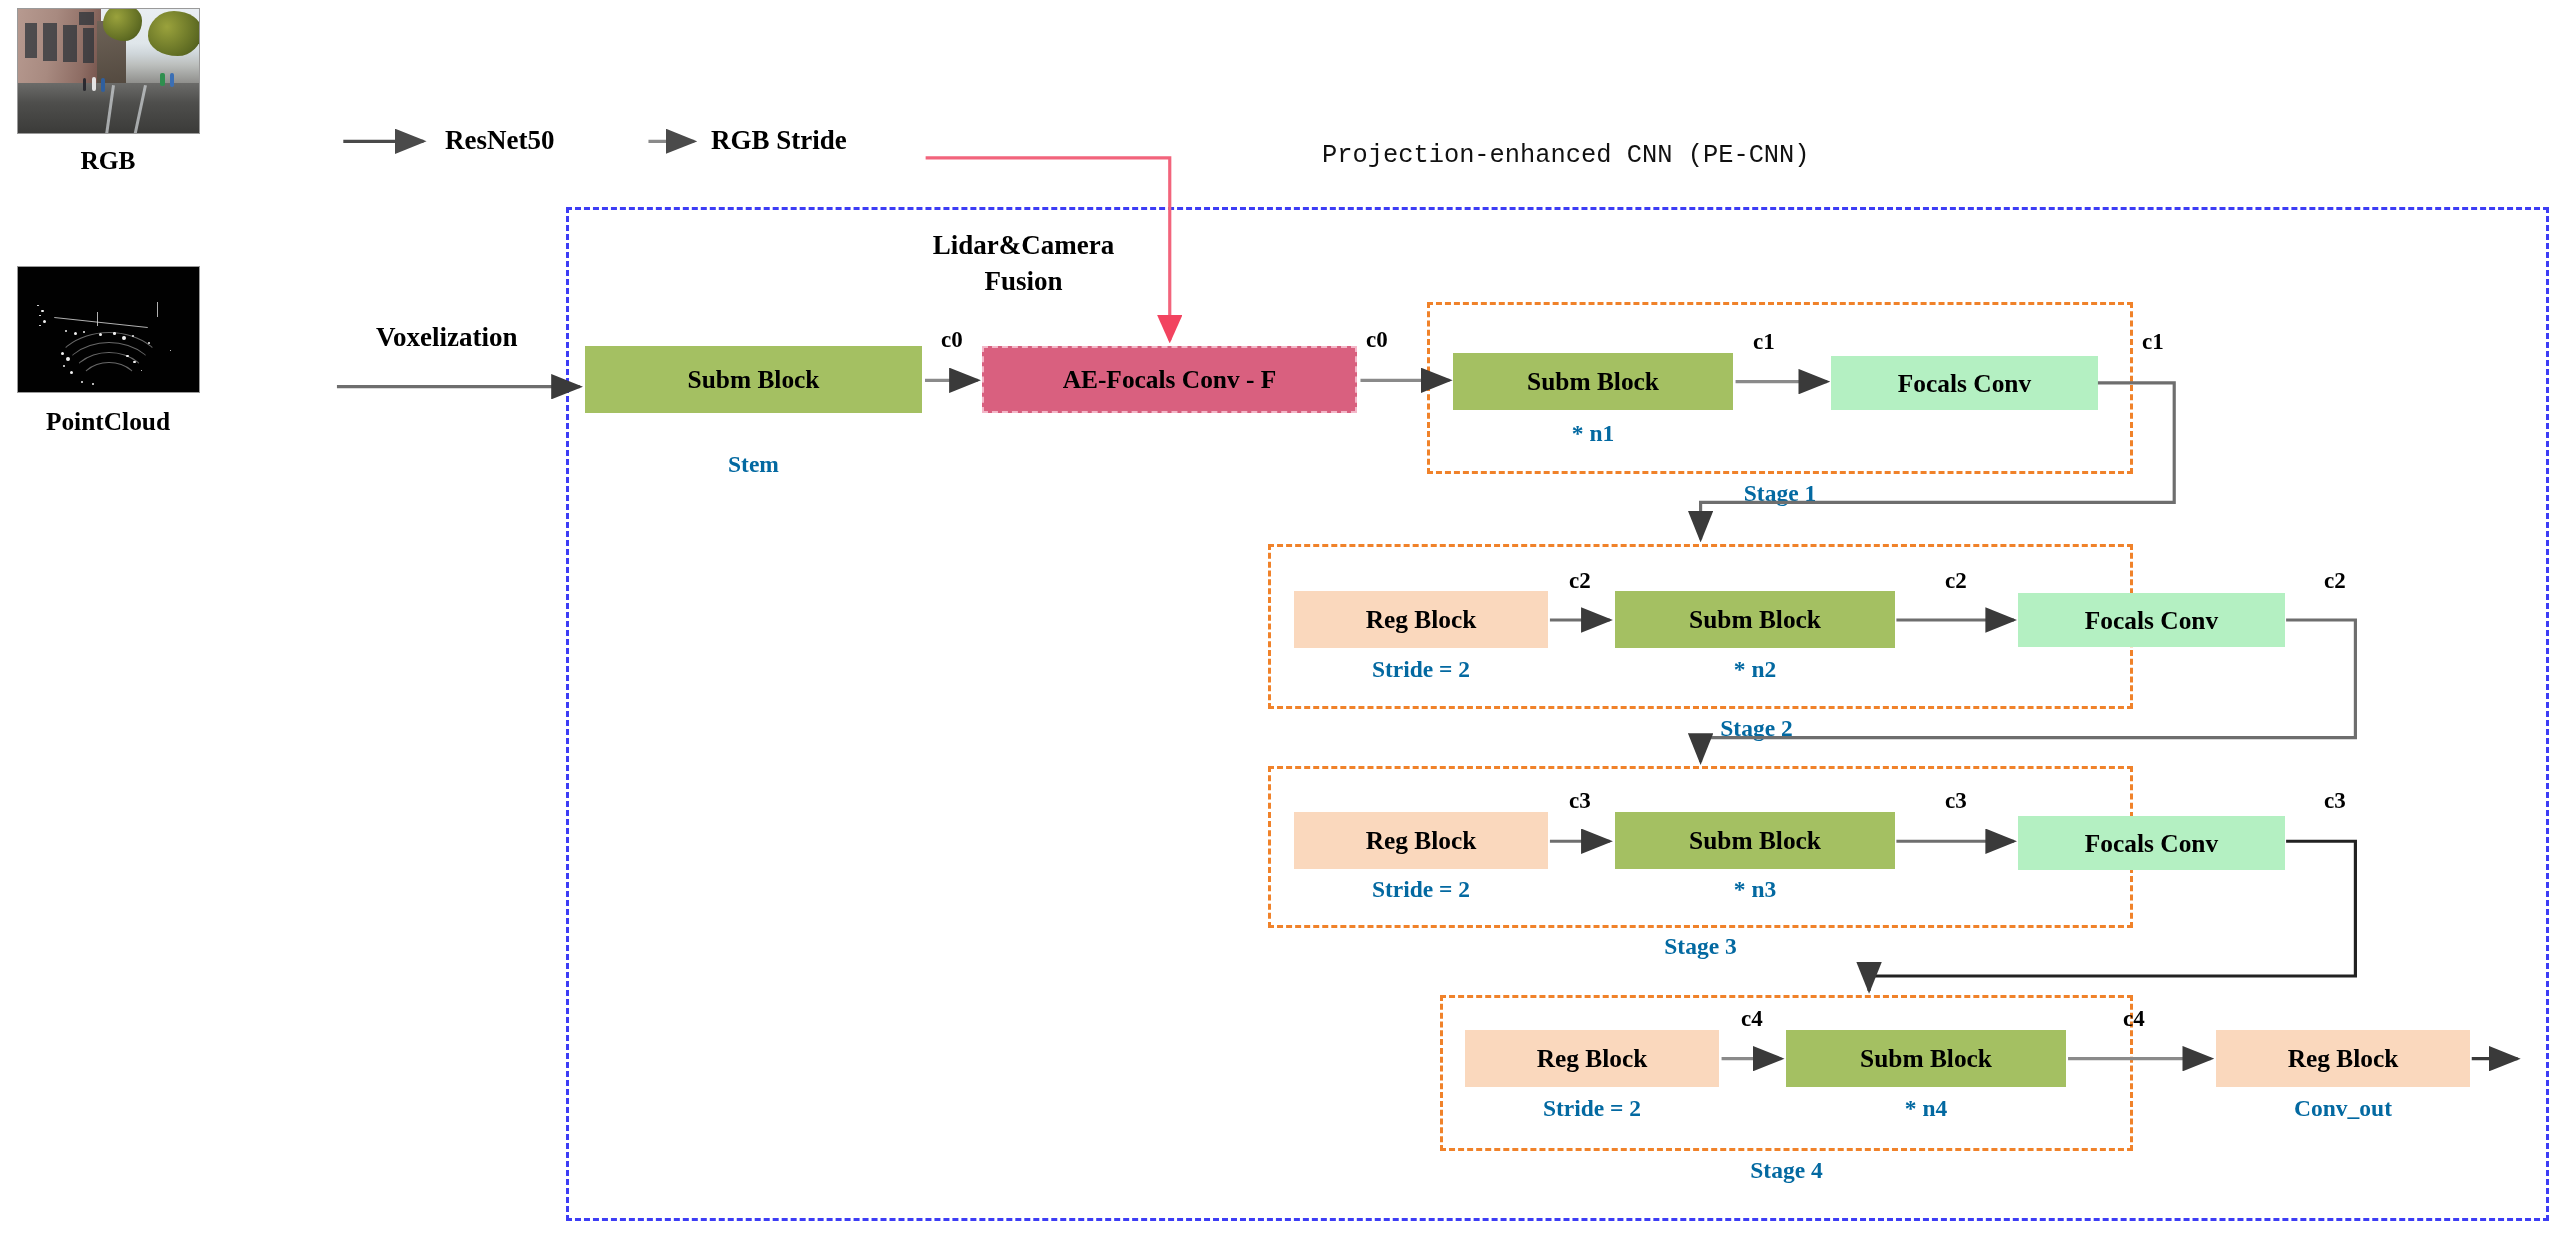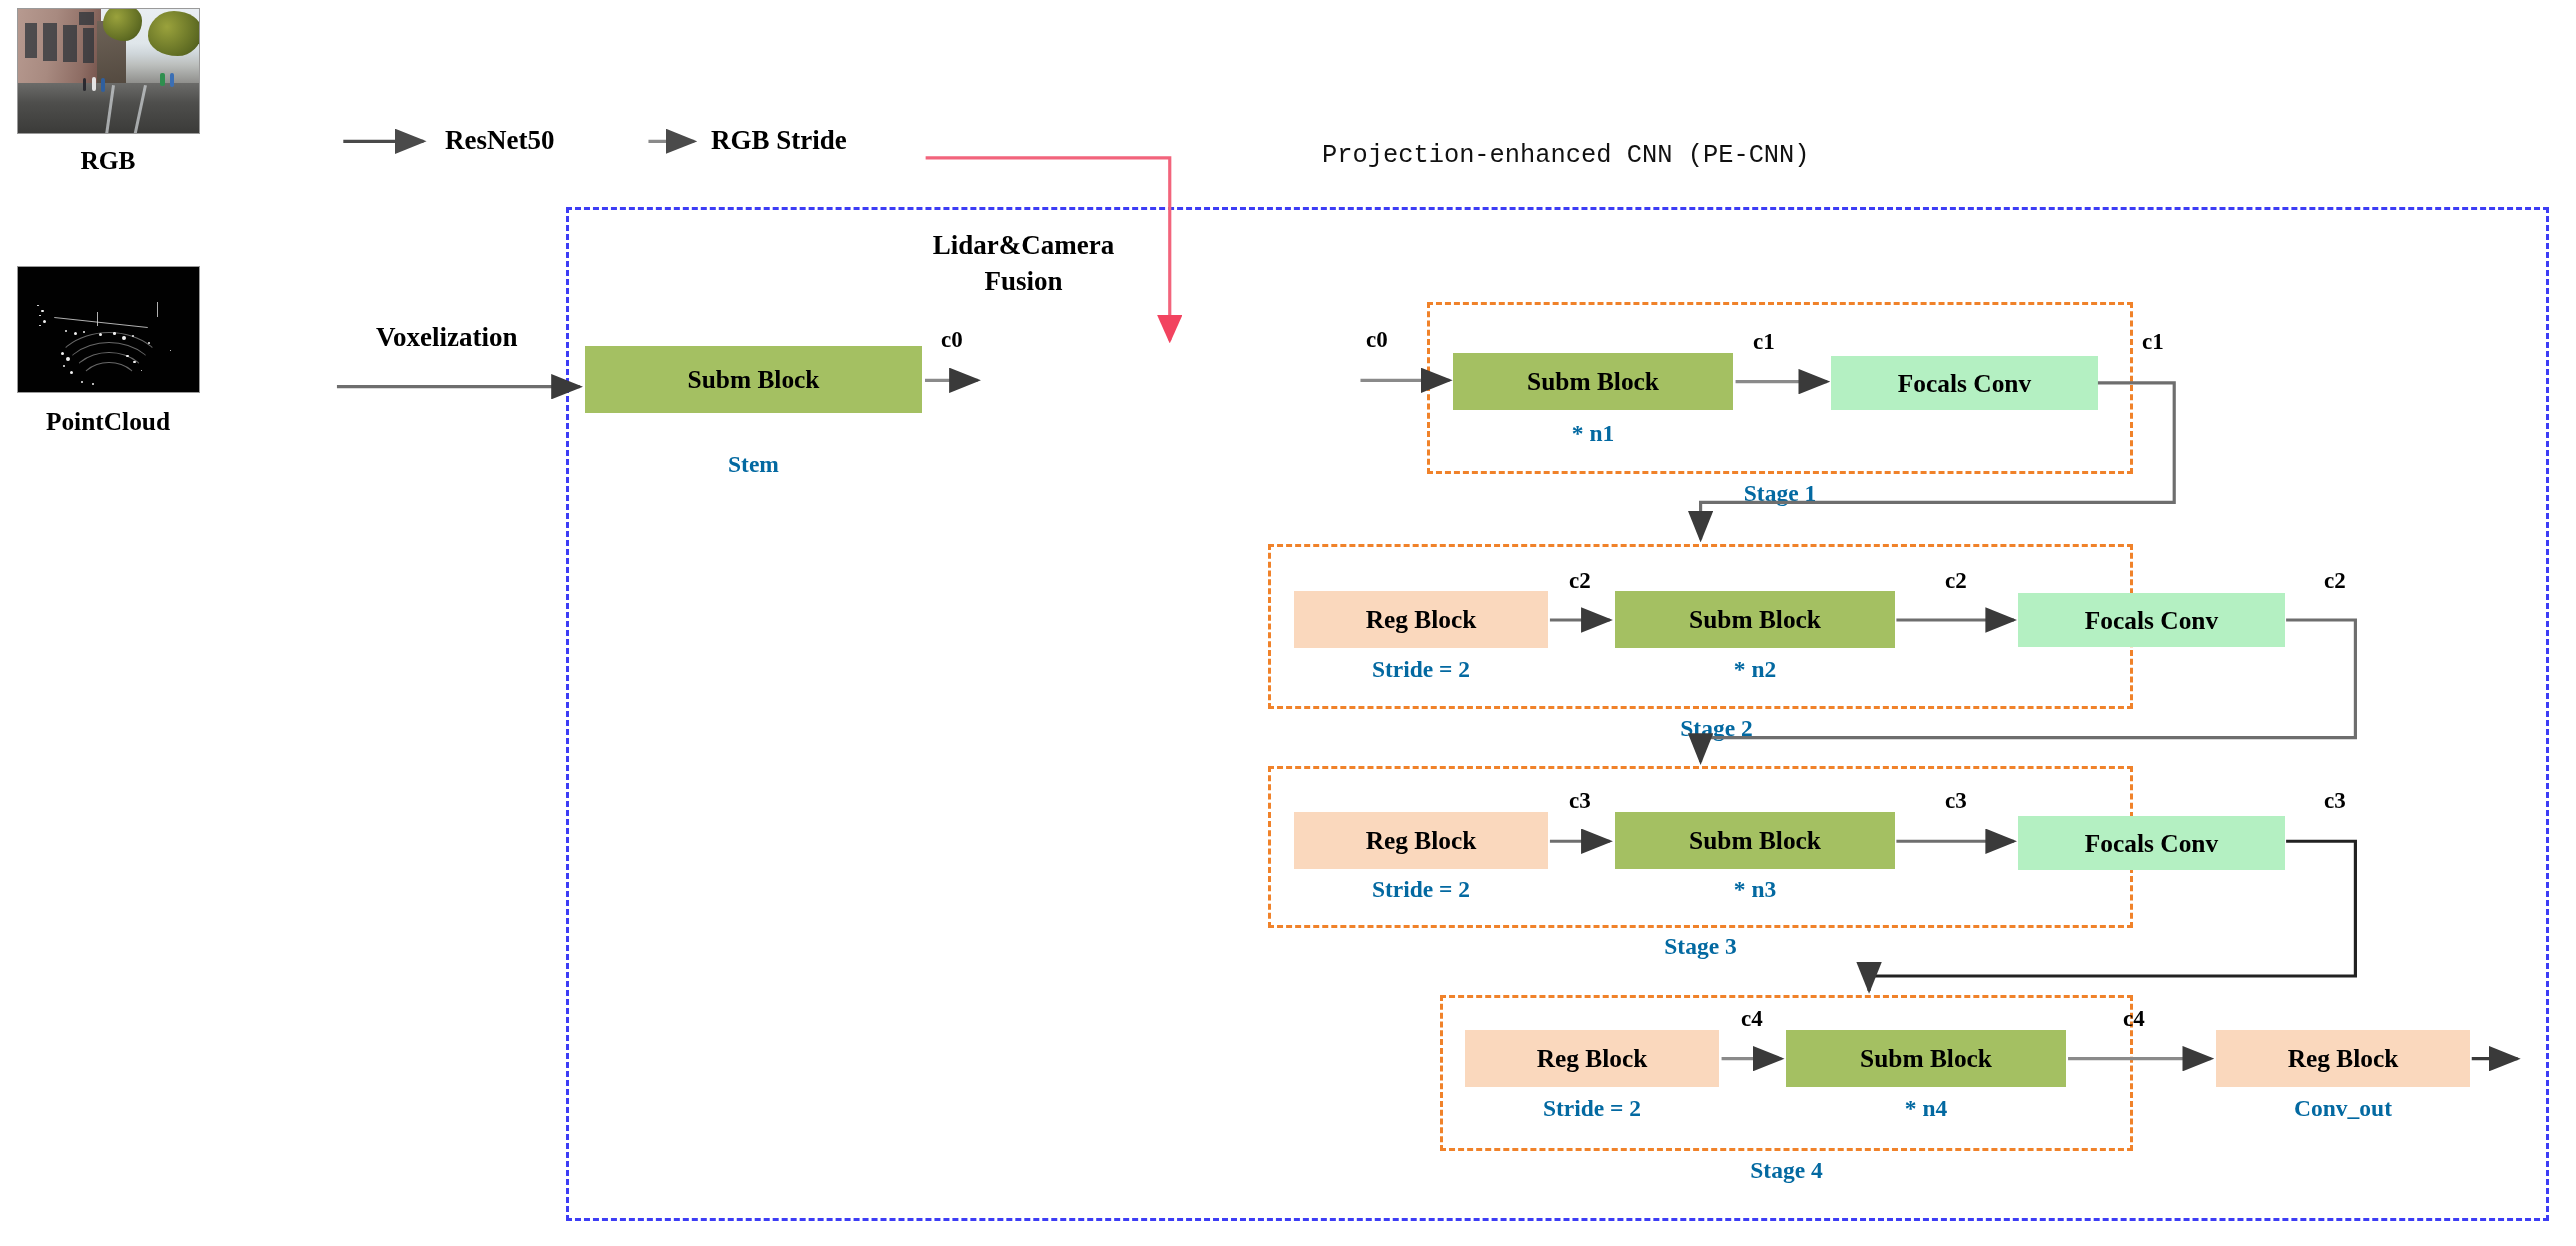--- a/index.html
+++ b/index.html
@@ -145,40 +145,41 @@
   <div class="abs serif-bold" style="left:909px;top:230px;font-size:27px;text-align:center;width:229px;">Lidar&amp;Camera</div>
   <div class="abs serif-bold" style="left:909px;top:266px;font-size:27px;text-align:center;width:229px;">Fusion</div>
 
   <div class="pecnn-box" style="left:566px;top:207px;width:1983px;height:1014px;"></div>
   <div class="abs mono" style="left:1322px;top:141px;font-size:25.4px;letter-spacing:0px;white-space:nowrap;">Projection-enhanced CNN (PE-CNN)</div>
 
   <div class="block block-green" style="left:585px;top:346px;width:337px;height:67px;">Subm Block</div>
   <div class="abs label-under" style="left:585px;top:451px;width:337px;">Stem</div>
   <div class="abs tag" style="left:941px;top:327px;">c0</div>
 
+  <div class="block block-pink" style="left:982px;top:346px;width:375px;height:67px;">AE-Focals Conv - F</div>
   <div class="abs tag" style="left:1366px;top:327px;">c0</div>
 
   <div class="stage-box" style="left:1427px;top:302px;width:706px;height:172px;"></div>
   <div class="block block-green" style="left:1453px;top:353px;width:280px;height:57px;">Subm Block</div>
   <div class="abs label-under" style="left:1453px;top:420px;width:280px;">* n1</div>
   <div class="abs tag" style="left:1753px;top:329px;">c1</div>
   <div class="block block-mint" style="left:1831px;top:356px;width:267px;height:54px;">Focals Conv</div>
   <div class="abs tag" style="left:2142px;top:329px;">c1</div>
   <div class="abs label-under" style="left:1427px;top:480px;width:706px;">Stage 1</div>
 
   <div class="stage-box" style="left:1268px;top:544px;width:865px;height:165px;"></div>
   <div class="block block-peach" style="left:1294px;top:591px;width:254px;height:57px;">Reg Block</div>
   <div class="abs label-under" style="left:1294px;top:656px;width:254px;">Stride = 2</div>
   <div class="abs tag" style="left:1569px;top:568px;">c2</div>
   <div class="block block-green" style="left:1615px;top:591px;width:280px;height:57px;">Subm Block</div>
   <div class="abs label-under" style="left:1615px;top:656px;width:280px;">* n2</div>
   <div class="abs tag" style="left:1945px;top:568px;">c2</div>
   <div class="block block-mint" style="left:2018px;top:593px;width:267px;height:54px;">Focals Conv</div>
   <div class="abs tag" style="left:2324px;top:568px;">c2</div>
-  <div class="abs label-under" style="left:1284px;top:715px;width:865px;">Stage 2</div>
+  <div class="abs label-under" style="left:1324px;top:715px;width:865px;">Stage 2</div>
 
   <div class="stage-box" style="left:1268px;top:766px;width:865px;height:162px;"></div>
   <div class="block block-peach" style="left:1294px;top:812px;width:254px;height:57px;">Reg Block</div>
   <div class="abs label-under" style="left:1294px;top:876px;width:254px;">Stride = 2</div>
   <div class="abs tag" style="left:1569px;top:788px;">c3</div>
   <div class="block block-green" style="left:1615px;top:812px;width:280px;height:57px;">Subm Block</div>
   <div class="abs label-under" style="left:1615px;top:876px;width:280px;">* n3</div>
   <div class="abs tag" style="left:1945px;top:788px;">c3</div>
   <div class="block block-mint" style="left:2018px;top:816px;width:267px;height:54px;">Focals Conv</div>
   <div class="abs tag" style="left:2324px;top:788px;">c3</div>

